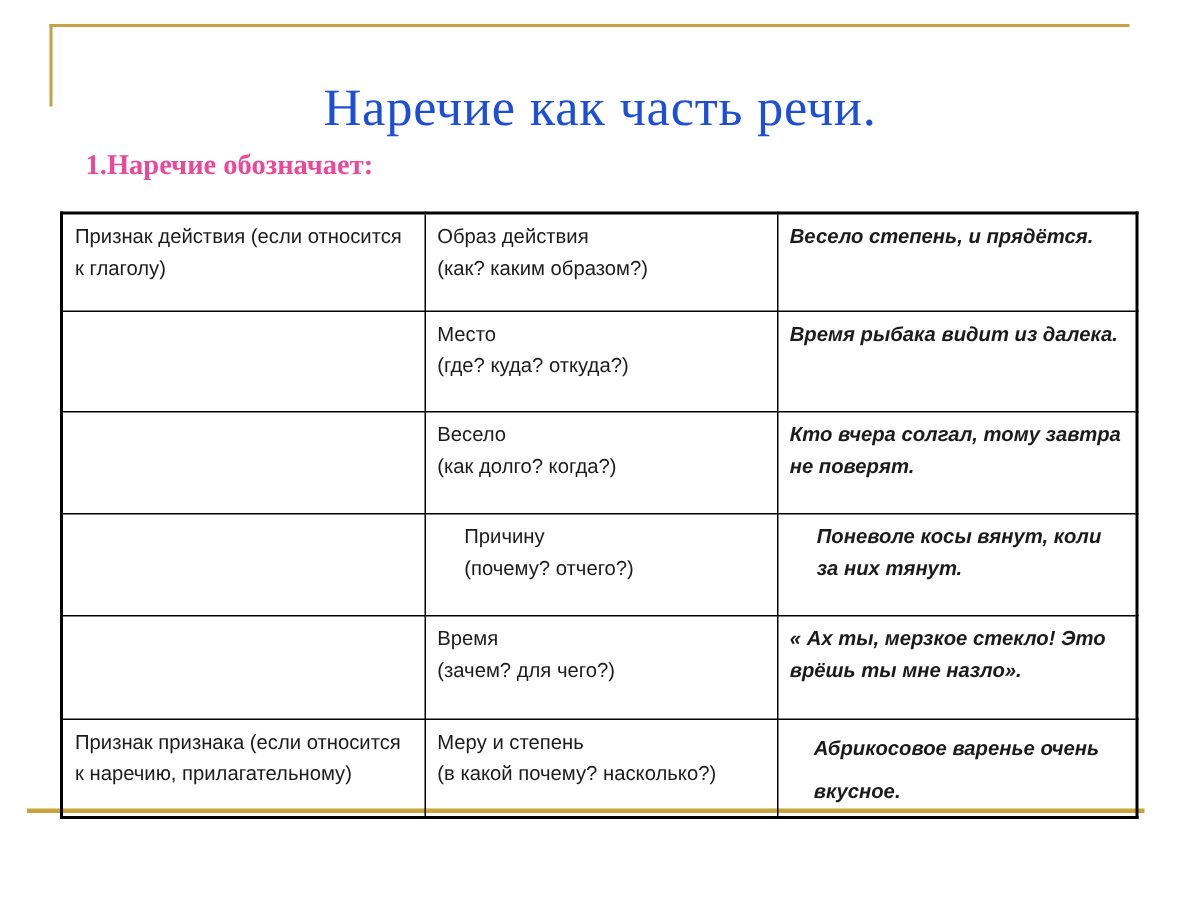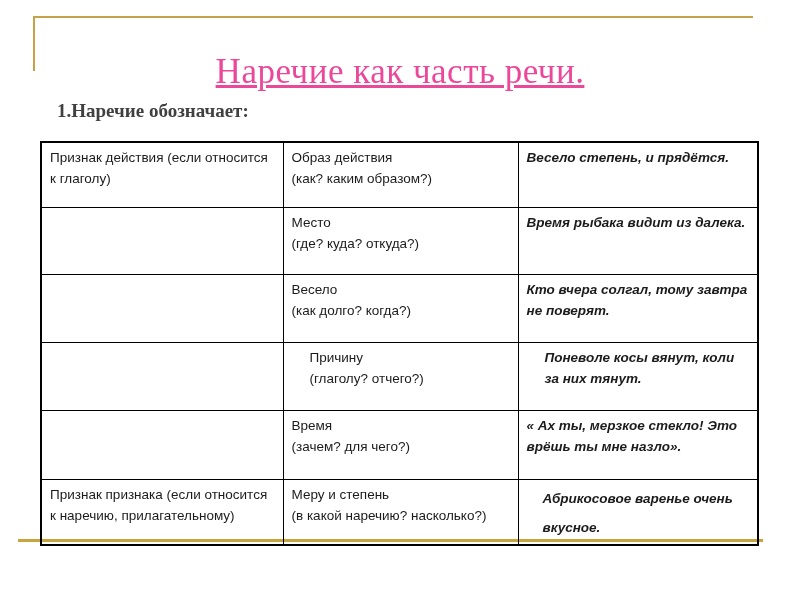--- a/index.html
+++ b/index.html
@@ -8,26 +8,26 @@
     font-family:"Liberation Sans",sans-serif;color:#1b1b1b;
   }
   
   .gold-top{position:absolute;left:33px;top:16px;width:720px;height:2px;background:#c6a148;}
   .gold-left{position:absolute;left:33px;top:16px;width:2px;height:55px;background:#c6a148;}
   .gold-bottom{position:absolute;left:18px;top:539px;width:745px;height:3px;background:#c9a33c;}
   
   .slide-title{
     position:absolute;left:0;top:52px;width:800px;text-align:center;
     font-family:"Liberation Serif",serif;font-size:35px;font-weight:normal;
-    color:#ec4899;letter-spacing:0.5px;margin:0;text-decoration:underline;
+    color:#1d4ed8;letter-spacing:0.5px;margin:0;
   }
   .slide-subtitle{
     position:absolute;left:57px;top:100px;
     font-family:"Liberation Serif",serif;font-size:19px;font-weight:bold;
-    color:#404040;margin:0;
+    color:#ec4899;margin:0;
   }
   
   table.adverb-table{
     position:absolute;left:40px;top:141px;width:717px;
     border-collapse:collapse;table-layout:fixed;
     font-size:13.5px;line-height:21px;
   }
   table.adverb-table td{
     border:1px solid #000;vertical-align:top;padding:4px 8px 2px 8px;
     overflow:hidden;
@@ -78,34 +78,34 @@
       <td>
         <span class="cat-line">Весело</span>
         <span class="q-line">(как долго? когда?)</span>
       </td>
       <td class="example-cell">Кто вчера солгал, тому завтра не поверят.</td>
     </tr>
     <tr class="r4">
       <td></td>
       <td>
         <span class="cat-line">Причину</span>
-        <span class="q-line">(глаголу? отчего?)</span>
+        <span class="q-line">(почему? отчего?)</span>
       </td>
       <td class="example-cell">Поневоле косы вянут, коли за них тянут.</td>
     </tr>
     <tr class="r5">
       <td></td>
       <td>
         <span class="cat-line">Время</span>
         <span class="q-line">(зачем? для чего?)</span>
       </td>
       <td class="example-cell">« Ах ты, мерзкое стекло! Это врёшь ты мне назло».</td>
     </tr>
     <tr class="r6">
       <td>Признак признака (если относится к наречию, прилагательному)</td>
       <td>
         <span class="cat-line">Меру и степень</span>
-        <span class="q-line">(в какой наречию? насколько?)</span>
+        <span class="q-line">(в какой почему? насколько?)</span>
       </td>
       <td class="example-cell">Абрикосовое варенье очень вкусное.</td>
     </tr>
   </tbody>
 </table>
 
 </body></html>

